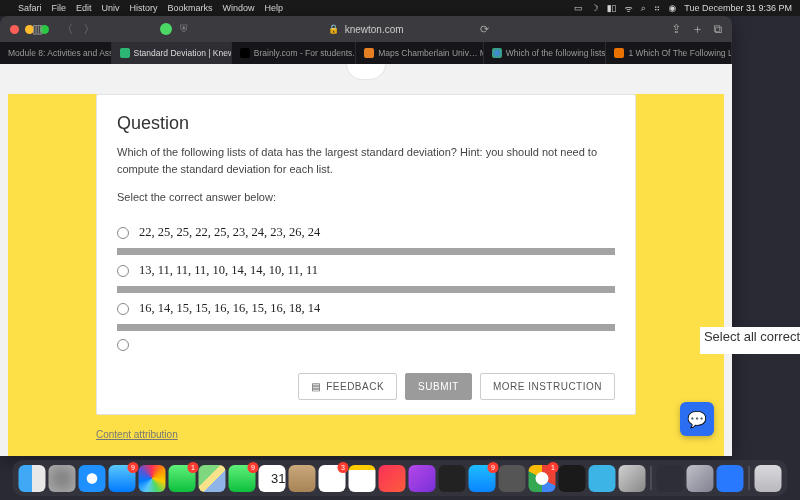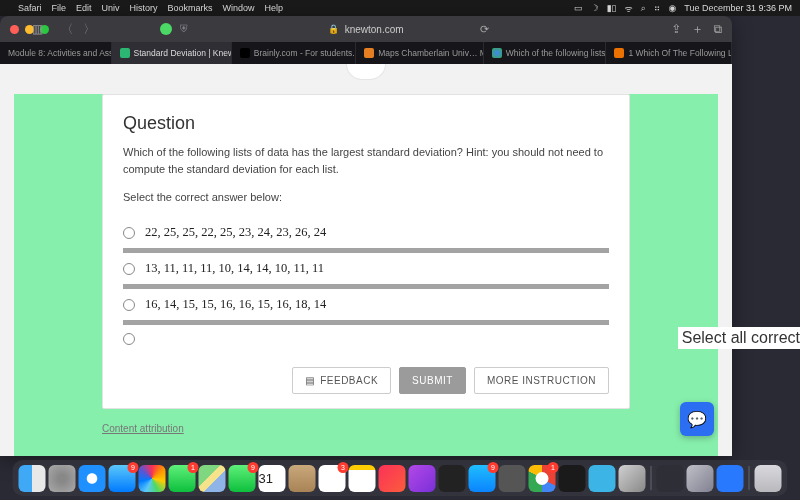--- a/index.html
+++ b/index.html
@@ -21,51 +21,51 @@
 .reload{position:absolute;left:480px;color:#aaa;font-size:11px}
 .nav-arrow{color:#888;font-size:12px}
 .sidebar-btn{color:#999;font-size:12px;margin-right:8px}
 .shield{color:#8a8a92;font-size:10px}
 .green-dot{width:12px;height:12px;border-radius:50%;background:#4bd865;position:absolute;left:160px}
 .tabbar{height:22px;background:#16161a;display:flex;font-size:8.5px;color:#999}
 .tab{padding:0 8px;display:flex;align-items:center;gap:4px;border-right:1px solid #2a2a30;white-space:nowrap;overflow:hidden;max-width:150px}
 .tab.active{background:#2e2e34;color:#ddd}
 .tab-ico{width:10px;height:10px;border-radius:2px;flex-shrink:0}
 .content{background:#f2f2f2;height:392px;overflow:hidden;position:relative}
-.page-white{background:#86efac;margin:14px;height:100%;padding:0 0 0 0}
+.page-white{background:#fde047;margin:8px;height:100%;padding:0 0 0 0}
 .notch{position:absolute;top:0;left:50%;transform:translateX(-50%);width:40px;height:16px;background:#fff;border:1px solid #e5e5e5;border-top:none;border-radius:0 0 20px 20px}
 .card{background:#fff;border:1px solid #e3e3e3;margin:30px 88px 8px;padding:18px 20px 14px;border-radius:2px}
 .q-title{font-size:18px;color:#333;margin-bottom:10px;font-weight:400}
 .q-text{font-size:11px;color:#444;line-height:1.5;margin-bottom:14px}
 .q-prompt{font-size:11px;color:#444;margin-bottom:14px}
 .options{display:flex;flex-direction:column}
-.option{display:flex;align-items:center;gap:10px;padding:8px 0;border-bottom:5px solid #a3a3a3;cursor:pointer}
+.option{display:flex;align-items:center;gap:10px;padding:8px 0;border-bottom:7px solid #a3a3a3;cursor:pointer}
 .option:last-child{border-bottom:none}
 .radio{width:12px;height:12px;border:1.5px solid #888;border-radius:50%;flex-shrink:0}
 .opt-text{font-family:Georgia,"Times New Roman",serif;font-size:12.5px;color:#222}
 .actions{display:flex;justify-content:flex-end;gap:8px;margin-top:14px}
 .btn{font-size:10px;padding:7px 12px;border:1px solid #ccc;background:#fff;color:#555;cursor:pointer;letter-spacing:.5px;border-radius:2px;display:flex;align-items:center;gap:5px}
 .btn.submit{background:#9b9b9b;color:#fff;border-color:#9b9b9b}
 .fb-ico{font-size:10px}
 .attribution{margin:6px 88px;font-size:10px;color:#777;text-decoration:underline;cursor:pointer;display:inline-block}
 .chat-fab{position:absolute;right:18px;bottom:20px;width:34px;height:34px;background:#2b6ef2;border-radius:6px;display:flex;align-items:center;justify-content:center;color:#fff;font-size:16px;box-shadow:0 2px 6px rgba(0,0,0,.25)}
-.side-text{position:absolute;right:0;top:327px;color:#333;font-size:16px;background:#fff;padding:2px 0 2px 4px}
+.side-text{position:absolute;right:0;top:327px;color:#333;font-size:13px;background:#fff;padding:2px 0 10px 4px}
 .dock{position:absolute;bottom:4px;left:50%;transform:translateX(-50%);height:36px;background:rgba(60,60,70,.55);border-radius:10px;display:flex;align-items:center;padding:0 6px;gap:3px;backdrop-filter:blur(10px)}
 .dock-item{width:27px;height:27px;border-radius:6px;position:relative}
 .dock-sep{width:1px;height:24px;background:rgba(255,255,255,.25);margin:0 2px}
 .badge{position:absolute;top:-3px;right:-3px;background:#ff3b30;color:#fff;font-size:7px;border-radius:7px;min-width:11px;height:11px;display:flex;align-items:center;justify-content:center;padding:0 2px}
 .di-finder{background:linear-gradient(90deg,#3fa9f5 50%,#e8e8e8 50%)}
 .di-launchpad{background:radial-gradient(circle,#888 20%,#aaa 100%)}
 .di-safari{background:radial-gradient(circle,#fff 25%,#1e90ff 30%,#1e90ff 100%)}
 .di-mail{background:linear-gradient(180deg,#5ac8fa,#007aff)}
 .di-photos{background:conic-gradient(#ff2d55,#ff9500,#ffcc00,#4cd964,#5ac8fa,#007aff,#5856d6,#ff2d55)}
 .di-msg{background:linear-gradient(180deg,#5ff07a,#0dbf3c)}
 .di-maps{background:linear-gradient(135deg,#7fd87f 40%,#f5e28a 40%,#f5e28a 60%,#8fb4e8 60%)}
 .di-ft{background:linear-gradient(180deg,#5ff07a,#0dbf3c)}
-.di-cal{background:#fff;display:flex;flex-direction:column;align-items:flex-start;justify-content:center;font-size:7px;color:#e33}
+.di-cal{background:#fff;display:flex;flex-direction:column;align-items:flex-end;justify-content:center;font-size:7px;color:#e33}
 .di-cal .num{color:#222;font-size:13px;font-weight:500;line-height:1}
 .di-contacts{background:linear-gradient(180deg,#c9a87c,#a88355)}
 .di-reminders{background:#fff}
 .di-notes{background:linear-gradient(180deg,#ffcc00 20%,#fff 20%)}
 .di-music{background:linear-gradient(135deg,#fc3158,#fb5c3c)}
 .di-podcast{background:linear-gradient(135deg,#b349e8,#7a2fd8)}
 .di-tv{background:#222}
 .di-app{background:linear-gradient(180deg,#1fbdff,#0a84ff)}
 .di-pref{background:#555}
 .di-chrome{background:conic-gradient(#ea4335 0 33%,#4285f4 33% 50%,#34a853 50% 83%,#fbbc05 83% 100%);position:relative}

